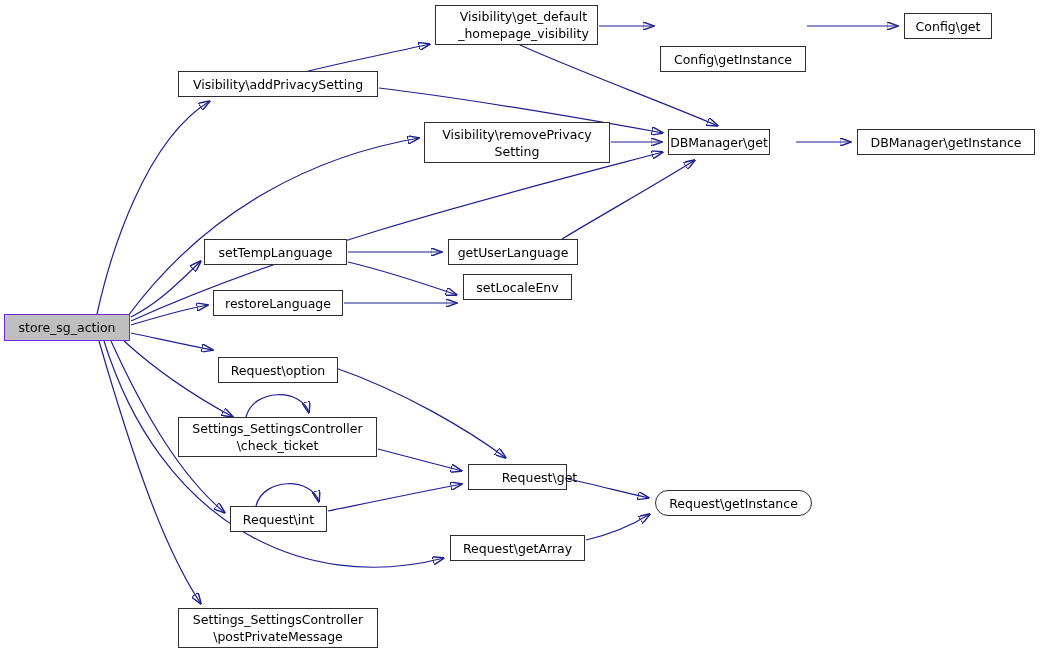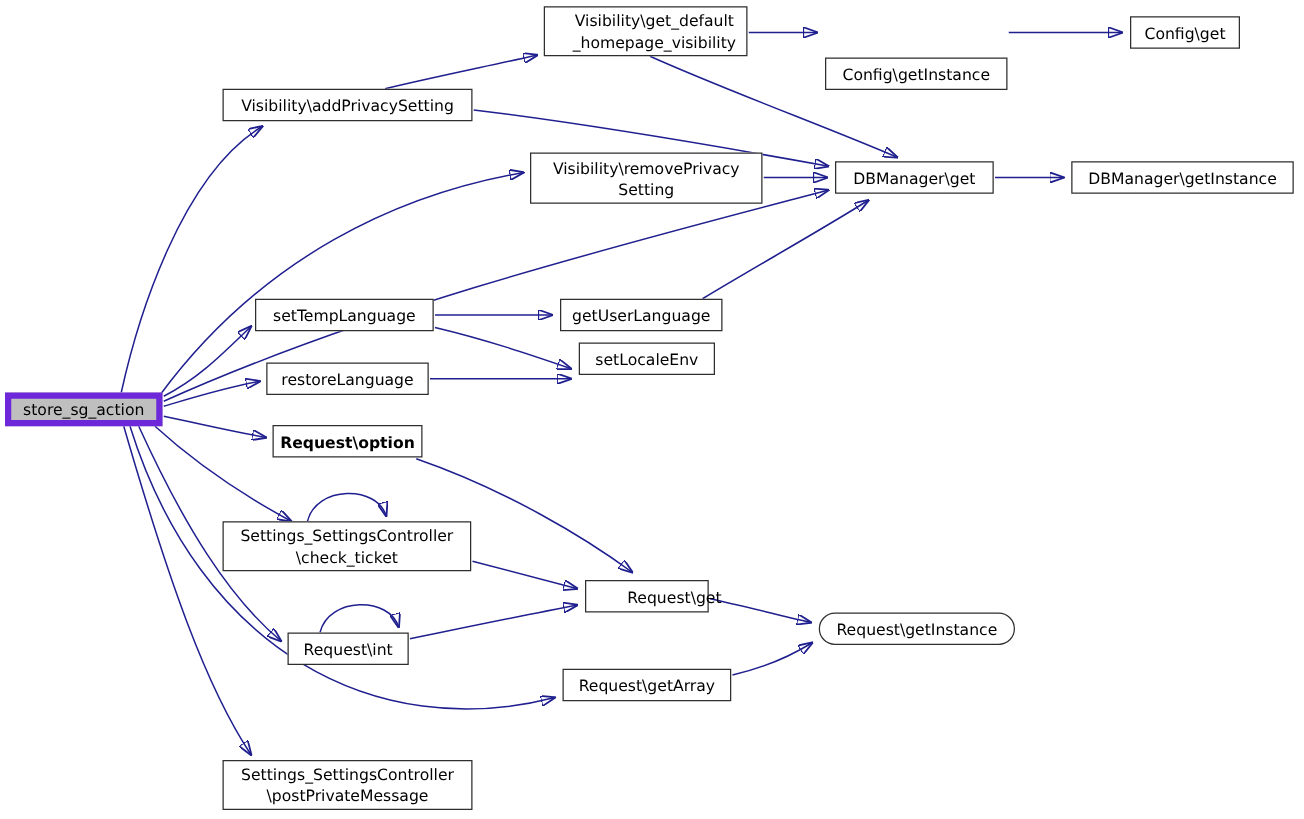--- a/index.html
+++ b/index.html
@@ -21,21 +21,21 @@
     border:1px solid #2e2e2e;
     color:#000000;
     font-size:12.5px; line-height:17px;
     display:flex; flex-direction:column;
     align-items:center; justify-content:center;
     text-align:center; white-space:nowrap;
     cursor:pointer;
   }
   .node.hl {
     background:#bfbfbf;
-    border:5px solid #6d28d9;
+    border:1px solid #6d28d9;
     cursor:default;
   }
   .node span { display:block; }
 </style>
 </head>
 <body>
 
 <div id="canvas">
 
   <svg id="edges" viewBox="0 0 1043 655" xmlns="http://www.w3.org/2000/svg">
@@ -85,33 +85,33 @@
 
   <div class="node" style="left:660px; top:13px; width:146px; height:26px;margin-top:33px;">Config\getInstance</div>
 
   <div class="node" style="left:904px; top:13px; width:88px; height:26px;">Config\get</div>
 
   <div class="node" style="left:424px; top:122px; width:186px; height:41px;">
     <span>Visibility\removePrivacy</span>
     <span>Setting</span>
   </div>
 
-  <div class="node" style="left:668px; top:129px; width:127px; height:26px;">DBManager\get</div>
+  <div class="node" style="left:668px; top:129px; width:102px; height:26px;">DBManager\get</div>
 
   <div class="node" style="left:857px; top:129px; width:178px; height:26px;">DBManager\getInstance</div>
 
   <div class="node" style="left:204px; top:239px; width:143px; height:26px;">setTempLanguage</div>
 
   <div class="node" style="left:448px; top:239px; width:130px; height:26px;">getUserLanguage</div>
 
   <div class="node" style="left:213px; top:290px; width:130px; height:26px;">restoreLanguage</div>
 
   <div class="node" style="left:463px; top:274px; width:109px; height:26px;">setLocaleEnv</div>
 
-  <div class="node" style="left:218px; top:340px; width:120px; height:26px;font-weight:bold;">Request\option</div>
+  <div class="node" style="left:218px; top:357px; width:120px; height:26px;">Request\option</div>
 
   <div class="node" style="left:178px; top:417px; width:199px; height:40px;">
     <span>Settings_SettingsController</span>
     <span>\check_ticket</span>
   </div>
 
   <div class="node" style="left:468px; top:464px; width:99px; height:26px;padding-left:44px;">Request\get</div>
 
   <div class="node" style="left:230px; top:506px; width:97px; height:26px;">Request\int</div>
 

